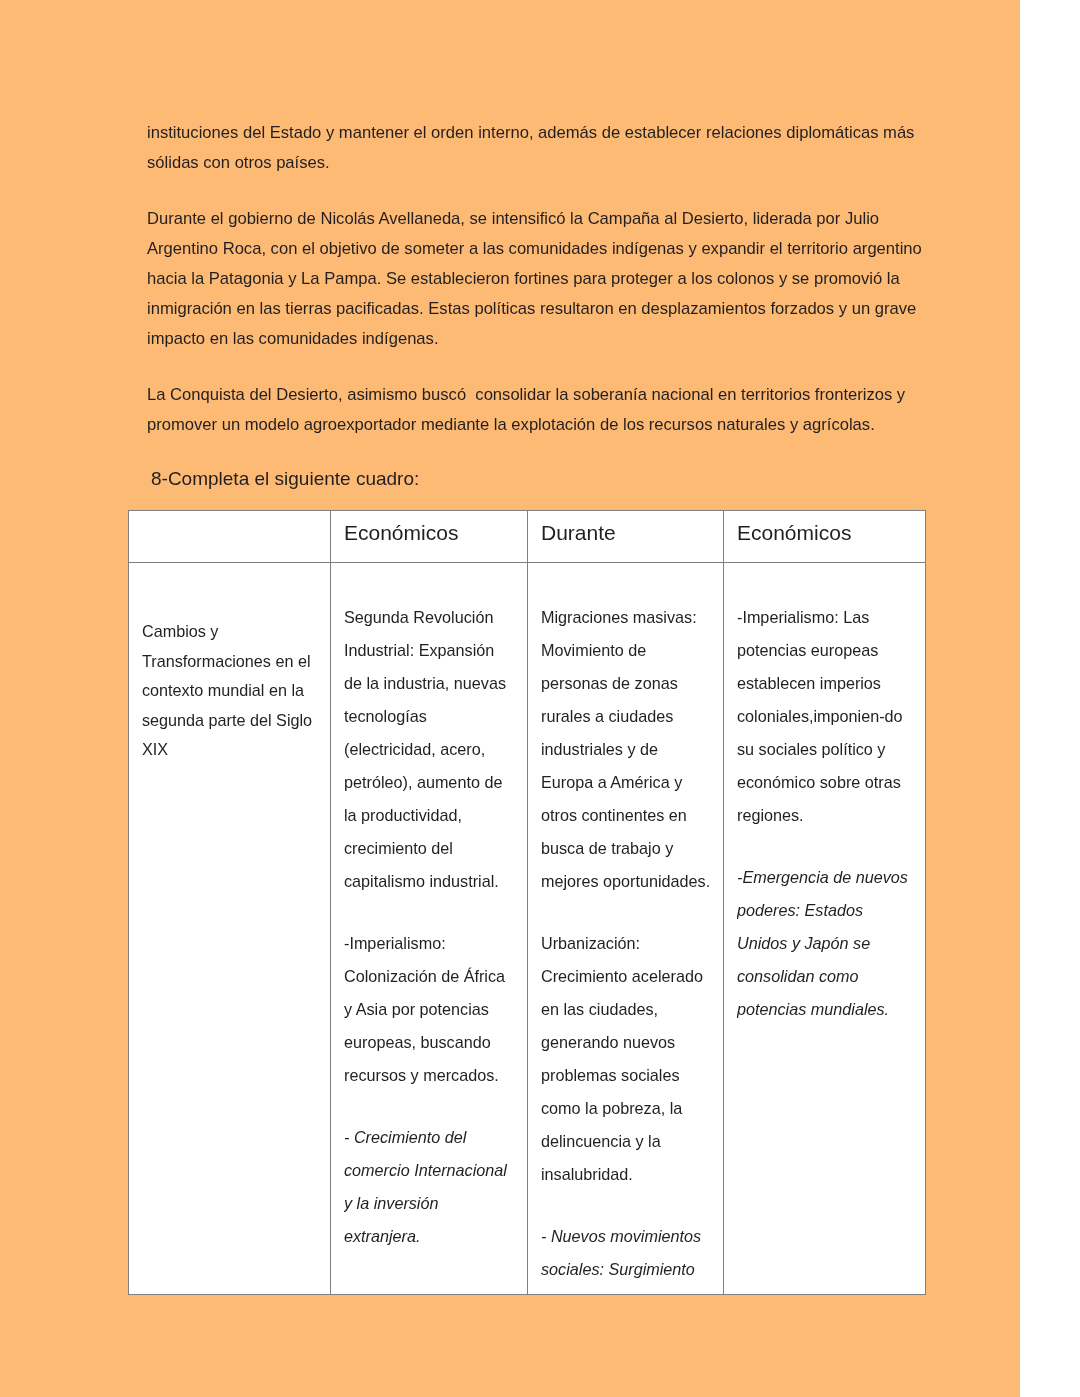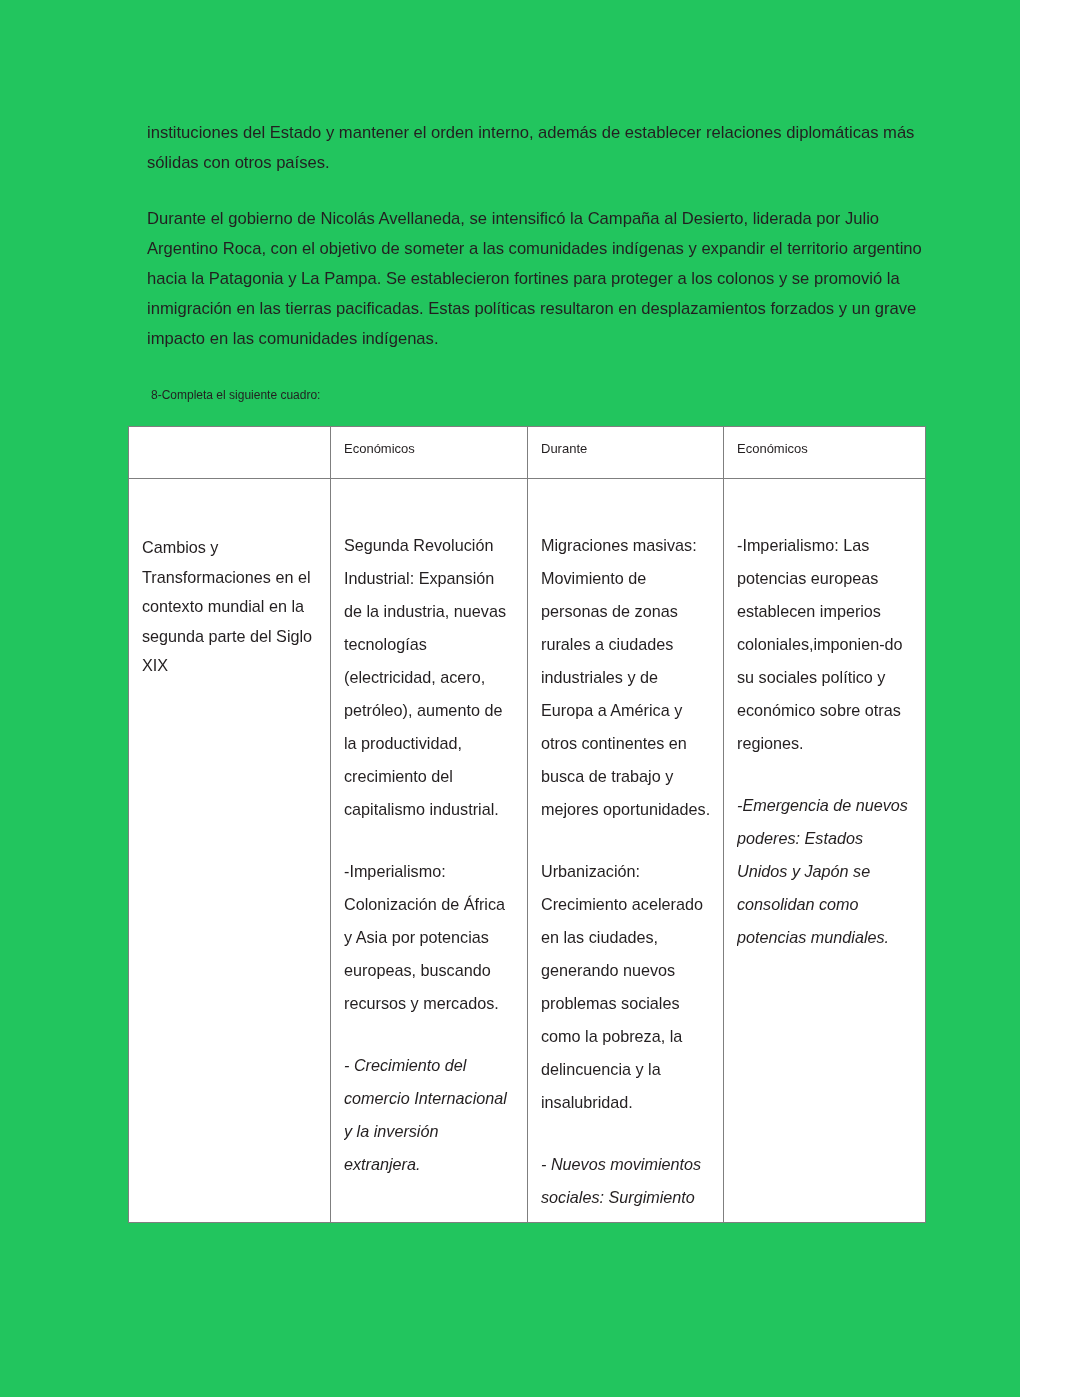--- a/index.html
+++ b/index.html
@@ -13,21 +13,21 @@
     height: 1397px;
     font-family: "Liberation Sans", sans-serif;
     color: #231f20;
     -webkit-font-smoothing: antialiased;
   }
 
   .page {
     position: relative;
     width: 1020px;
     height: 1397px;
-    background: #22c55e;
+    background: #fdba74;
     box-sizing: border-box;
     padding: 118px 140px 0 147px;
   }
 
   .doc-body {
     width: 790px;
   }
 
   p.para {
     margin: 0 0 26px 0;
@@ -38,21 +38,21 @@
     white-space: pre-wrap;
   }
 
   p.para.tight {
     margin-bottom: 24px;
   }
 
   p.caption {
     margin: 0 0 16px 0;
     padding-left: 4px;
-    font-size: 12px;
+    font-size: 19px;
     line-height: 30px;
     color: #231f20;
   }
 
   
   table.cuadro {
     border-collapse: collapse;
     width: 797px;
     margin-left: -19px;
     table-layout: fixed;
@@ -70,21 +70,21 @@
   col.c4 { width: 202px; }
 
   
   tr.head td {
     height: 51px;
   }
   tr.head td .cellpad {
     padding: 9px 10px 0 13px;
   }
   .head-label {
-    font-size: 13px;
+    font-size: 21px;
     line-height: 26px;
     color: #231f20;
   }
 
   
   tr.body td {
     height: 620px;
   }
   tr.body td .cellpad {
     padding: 10px 12px 8px 13px;
@@ -104,38 +104,39 @@
     color: #231f20;
     white-space: pre-wrap;
     overflow: hidden;
   }
   .cell-text.first-col {
     line-height: 29.5px;
     font-size: 16.2px;
     margin-top: 44px;
   }
   .cell-text .blk {
-    margin: 12px 0 29px 0;
+    margin: 0 0 29px 0;
   }
   .cell-text .blk:last-child {
     margin-bottom: 0;
     font-style: italic;
   }
 </style>
 </head>
 <body>
 
 <div class="page">
   <div class="doc-body">
 
     <p class="para">instituciones del Estado y mantener el orden interno, además de establecer relaciones diplomáticas más sólidas con otros países.</p>
 
 
     <p class="para">Durante el gobierno de Nicolás Avellaneda, se intensificó la Campaña al Desierto, liderada por Julio Argentino Roca, con el objetivo de someter a las comunidades indígenas y expandir el territorio argentino hacia la Patagonia y La Pampa. Se establecieron fortines para proteger a los colonos y se promovió la inmigración en las tierras pacificadas. Estas políticas resultaron en desplazamientos forzados y un grave impacto en las comunidades indígenas.</p>
 
+    <p class="para tight">La Conquista del Desierto, asimismo buscó  consolidar la soberanía nacional en territorios fronterizos y promover un modelo agroexportador mediante la explotación de los recursos naturales y agrícolas.</p>
 
     <p class="caption">8-Completa el siguiente cuadro:</p>
 
     <table class="cuadro">
       <colgroup>
         <col class="c1">
           <col class="c2">
           <col class="c3">
           <col class="c4">
       </colgroup>

